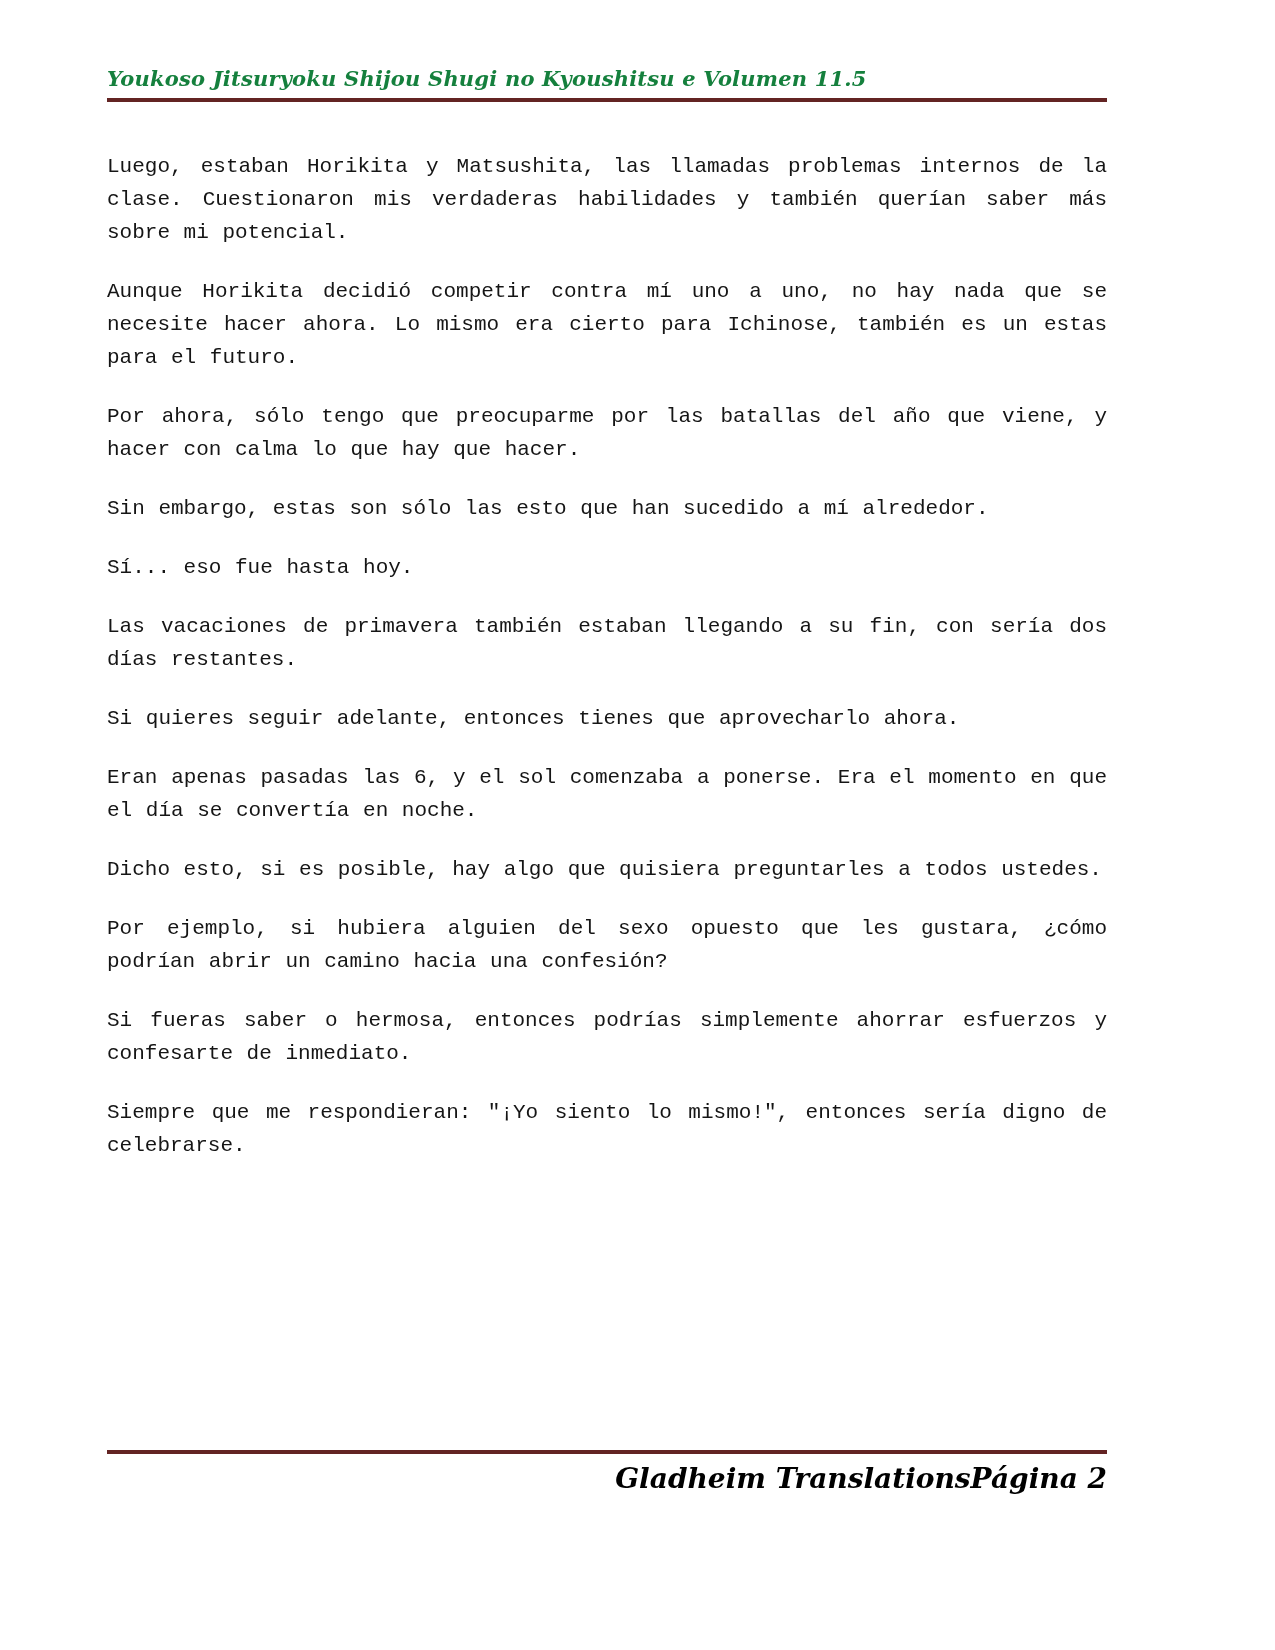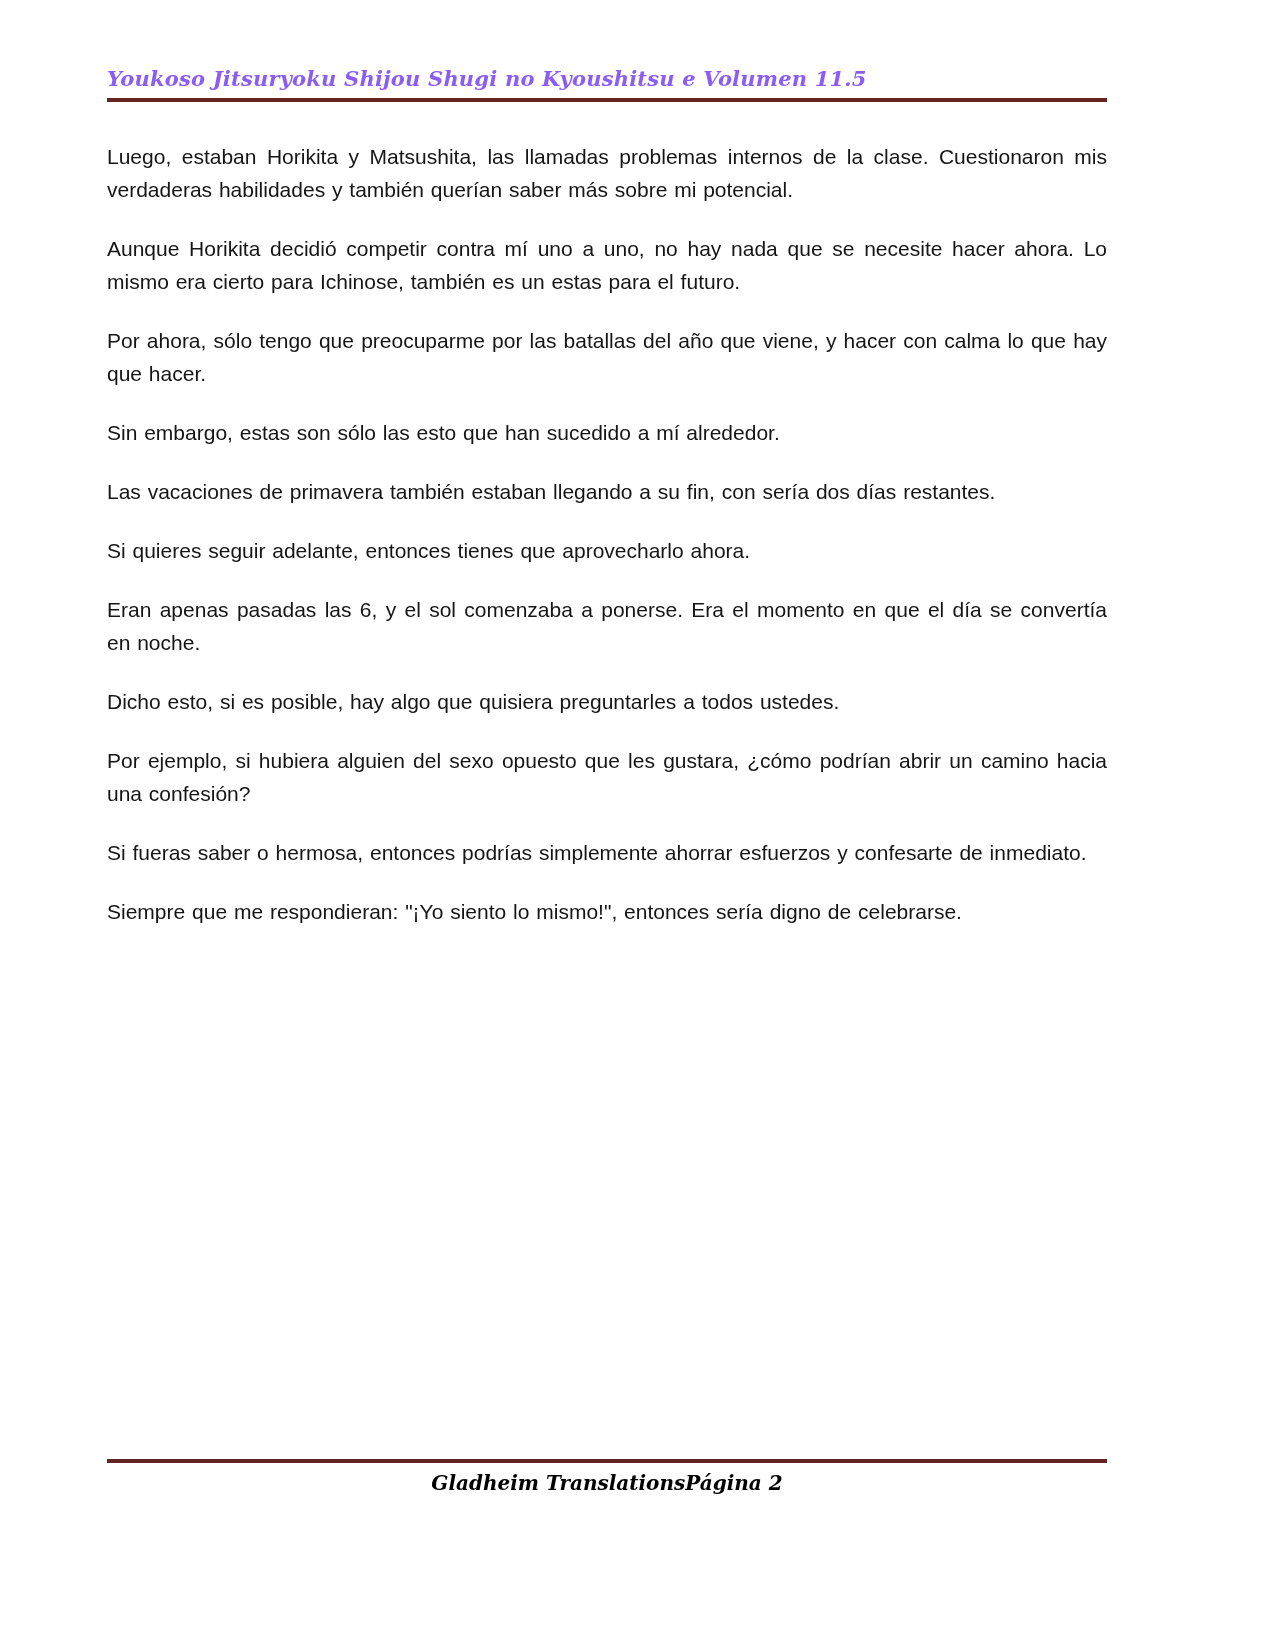--- a/index.html
+++ b/index.html
@@ -33,86 +33,88 @@
     top: 66px;
     left: 0;
     right: 0;
   }
   .doc-header .title {
     font-family: "DejaVu Serif", serif;
     font-style: italic;
     font-weight: bold;
     font-size: 21px;
     letter-spacing: 0.2px;
-    color: #8b5cf6;
+    color: #15803d;
     padding-bottom: 7px;
   }
   .rule-thick-thin {
     height: 2px;
     border-top: 3px solid var(--accent);
     border-bottom: 1px solid var(--accent);
   }
   .rule-thin-thick {
     height: 2px;
     border-top: 1px solid var(--accent);
     border-bottom: 3px solid var(--accent);
   }
 
   
   .doc-body {
     position: absolute;
-    top: 140px;
+    top: 150px;
     left: 0;
     right: 0;
+    font-family: Liberation Mono, monospace;
   }
   .para {
     font-size: 21px;
     line-height: 33px;
     color: var(--ink);
     text-align: justify;
     margin-bottom: 26px;
     word-spacing: 1px;
   }
   .para:last-child { margin-bottom: 0; }
 
   
   .doc-footer {
     position: absolute;
     bottom: 155px;
     left: 0;
     right: 0;
   }
   .doc-footer .footer-row {
     display: flex;
-    justify-content: center;
+    justify-content: flex-end;
     align-items: baseline;
     padding-top: 8px;
     font-family: "DejaVu Serif", serif;
     font-style: italic;
     font-weight: bold;
-    font-size: 20px;
+    font-size: 28px;
     color: #000000;
   }
 </style>
 </head>
 <body>
 
 <div class="page">
   <div class="page-inner">
 
     <div class="doc-header">
       <div class="title">Youkoso Jitsuryoku Shijou Shugi no Kyoushitsu e Volumen 11.5</div>
       <div class="rule-thick-thin"></div>
     </div>
 
     <div class="doc-body">
       <p class="para">Luego, estaban Horikita y Matsushita, las llamadas problemas internos de la clase. Cuestionaron mis verdaderas habilidades y también querían saber más sobre mi potencial.</p>
       <p class="para">Aunque Horikita decidió competir contra mí uno a uno, no hay nada que se necesite hacer ahora. Lo mismo era cierto para Ichinose, también es un estas para el futuro.</p>
       <p class="para">Por ahora, sólo tengo que preocuparme por las batallas del año que viene, y hacer con calma lo que hay que hacer.</p>
       <p class="para">Sin embargo, estas son sólo las esto que han sucedido a mí alrededor.</p>
+      <p class="para">Sí... eso fue hasta hoy.</p>
       <p class="para">Las vacaciones de primavera también estaban llegando a su fin, con sería dos días restantes.</p>
       <p class="para">Si quieres seguir adelante, entonces tienes que aprovecharlo ahora.</p>
       <p class="para">Eran apenas pasadas las 6, y el sol comenzaba a ponerse. Era el momento en que el día se convertía en noche.</p>
       <p class="para">Dicho esto, si es posible, hay algo que quisiera preguntarles a todos ustedes.</p>
       <p class="para">Por ejemplo, si hubiera alguien del sexo opuesto que les gustara, ¿cómo podrían abrir un camino hacia una confesión?</p>
       <p class="para">Si fueras saber o hermosa, entonces podrías simplemente ahorrar esfuerzos y confesarte de inmediato.</p>
       <p class="para">Siempre que me respondieran: "¡Yo siento lo mismo!", entonces sería digno de celebrarse.</p>
     </div>
 
     <div class="doc-footer">

